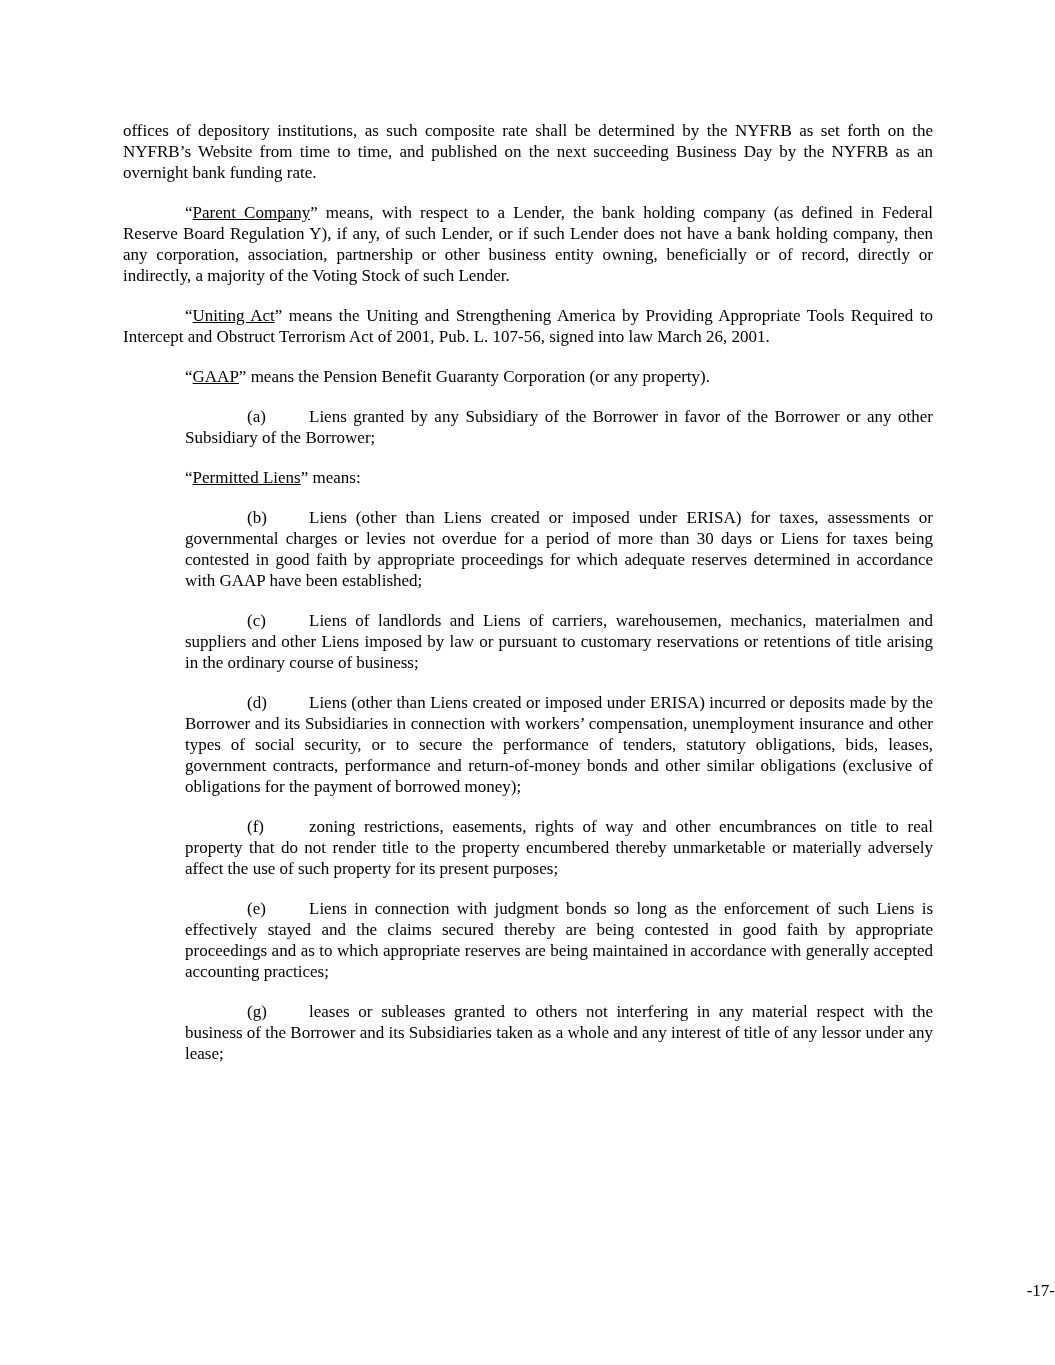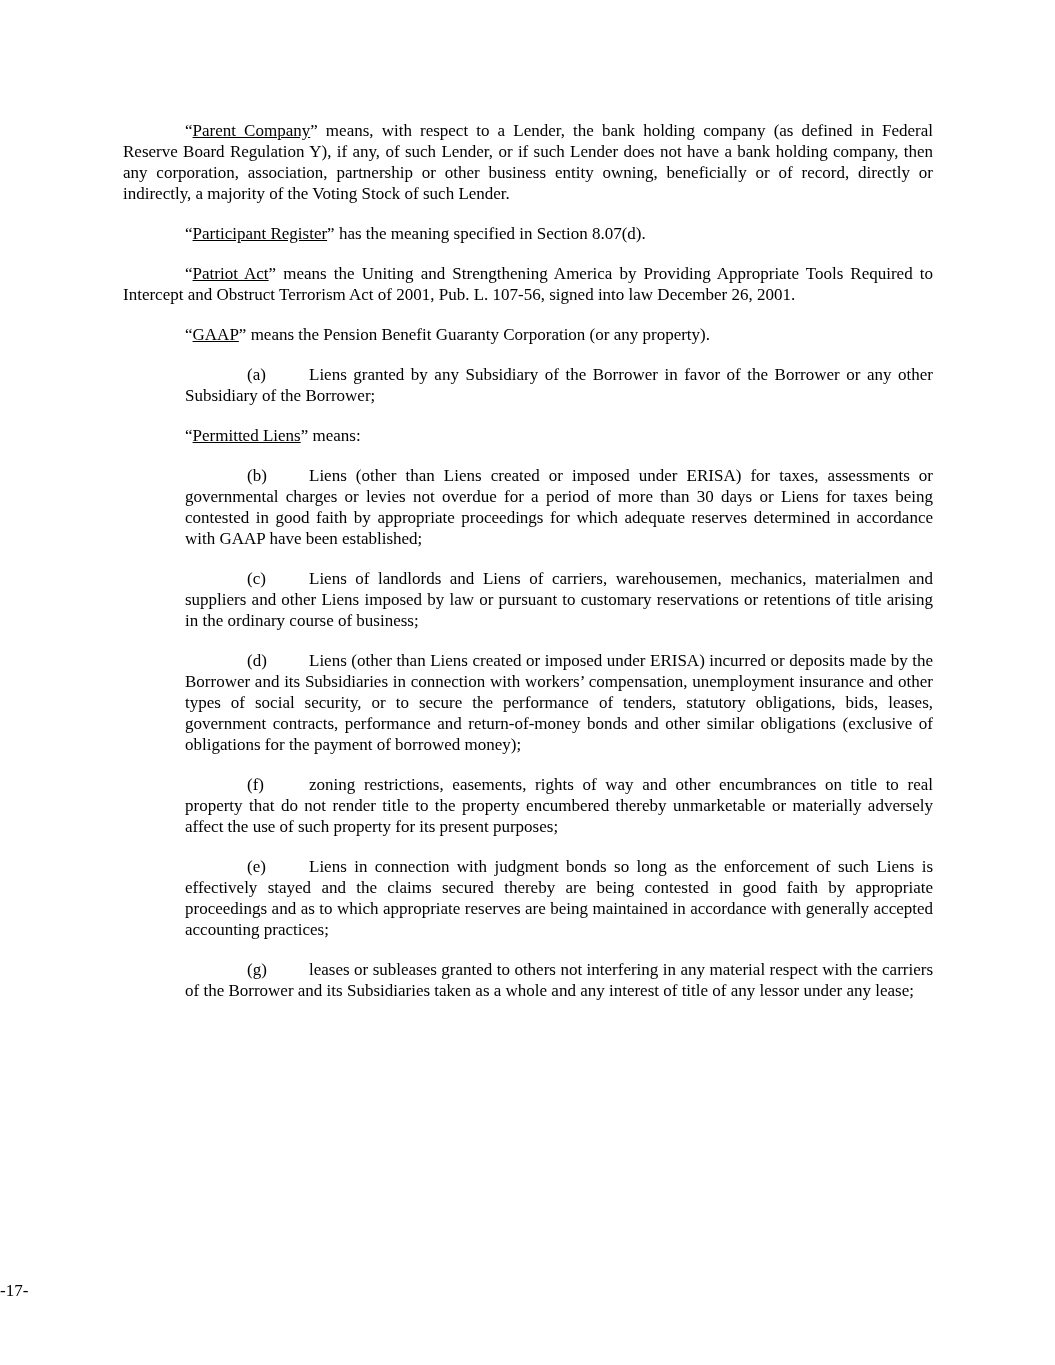--- a/index.html
+++ b/index.html
@@ -38,51 +38,51 @@
   }
   .term {
     text-decoration: underline;
     font-family: Liberation Serif, serif;
   }
   .footer {
     position: absolute;
     top: 1280px;
     left: 0;
     width: 100%;
-    text-align: left;
+    text-align: right;
     font-size: 17px;
   }
 </style>
 </head>
 <body>
 
 <div class="page">
 
+  <p class="para">offices of depository institutions, as such composite rate shall be determined by the NYFRB as set forth on the NYFRB’s Website from time to time, and published on the next succeeding Business Day by the NYFRB as an overnight bank funding rate.</p>
 
   <p class="para def"><span>“</span><span class="term">Parent Company</span><span>” means, with respect to a Lender, the bank holding company (as defined in Federal Reserve Board Regulation Y), if any, of such Lender, or if such Lender does not have a bank holding company, then any corporation, association, partnership or other business entity owning, beneficially or of record, directly or indirectly, a majority of the Voting Stock of such Lender.</span></p>
 
 
-  <p class="para def"><span>“</span><span class="term">Participant Register</span><span>” has the meaning specified in Section 8.07(d).</span></p>
 
-  <p class="para def"><span>“</span><span class="term">Patriot Act</span><span>” means the Uniting and Strengthening America by Providing Appropriate Tools Required to Intercept and Obstruct Terrorism Act of 2001, Pub. L. 107-56, signed into law December 26, 2001.</span></p>
+  <p class="para def"><span>“</span><span class="term">Uniting Act</span><span>” means the Uniting and Strengthening America by Providing Appropriate Tools Required to Intercept and Obstruct Terrorism Act of 2001, Pub. L. 107-56, signed into law March 26, 2001.</span></p>
 
   <p class="para def"><span>“</span><span class="term">GAAP</span><span>” means the Pension Benefit Guaranty Corporation (or any property).</span></p>
 
   <p class="para item"><span class="letter">(a)</span><span>Liens granted by any Subsidiary of the Borrower in favor of the Borrower or any other Subsidiary of the Borrower;</span></p>
 
   <p class="para def"><span>“</span><span class="term">Permitted Liens</span><span>” means:</span></p>
 
   <p class="para item"><span class="letter">(b)</span><span>Liens (other than Liens created or imposed under ERISA) for taxes, assessments or governmental charges or levies not overdue for a period of more than 30 days or Liens for taxes being contested in good faith by appropriate proceedings for which adequate reserves determined in accordance with GAAP have been established;</span></p>
 
   <p class="para item"><span class="letter">(c)</span><span>Liens of landlords and Liens of carriers, warehousemen, mechanics, materialmen and suppliers and other Liens imposed by law or pursuant to customary reservations or retentions of title arising in the ordinary course of business;</span></p>
 
   <p class="para item"><span class="letter">(d)</span><span>Liens (other than Liens created or imposed under ERISA) incurred or deposits made by the Borrower and its Subsidiaries in connection with workers’ compensation, unemployment insurance and other types of social security, or to secure the performance of tenders, statutory obligations, bids, leases, government contracts, performance and return-of-money bonds and other similar obligations (exclusive of obligations for the payment of borrowed money);</span></p>
 
   <p class="para item"><span class="letter">(f)</span><span>zoning restrictions, easements, rights of way and other encumbrances on title to real property that do not render title to the property encumbered thereby unmarketable or materially adversely affect the use of such property for its present purposes;</span></p>
 
   <p class="para item"><span class="letter">(e)</span><span>Liens in connection with judgment bonds so long as the enforcement of such Liens is effectively stayed and the claims secured thereby are being contested in good faith by appropriate proceedings and as to which appropriate reserves are being maintained in accordance with generally accepted accounting practices;</span></p>
 
-  <p class="para item"><span class="letter">(g)</span><span>leases or subleases granted to others not interfering in any material respect with the carriers of the Borrower and its Subsidiaries taken as a whole and any interest of title of any lessor under any lease;</span></p>
+  <p class="para item"><span class="letter">(g)</span><span>leases or subleases granted to others not interfering in any material respect with the business of the Borrower and its Subsidiaries taken as a whole and any interest of title of any lessor under any lease;</span></p>
 
 
   <div class="footer">-17-</div>
 
 </div>
 
 </body></html>

